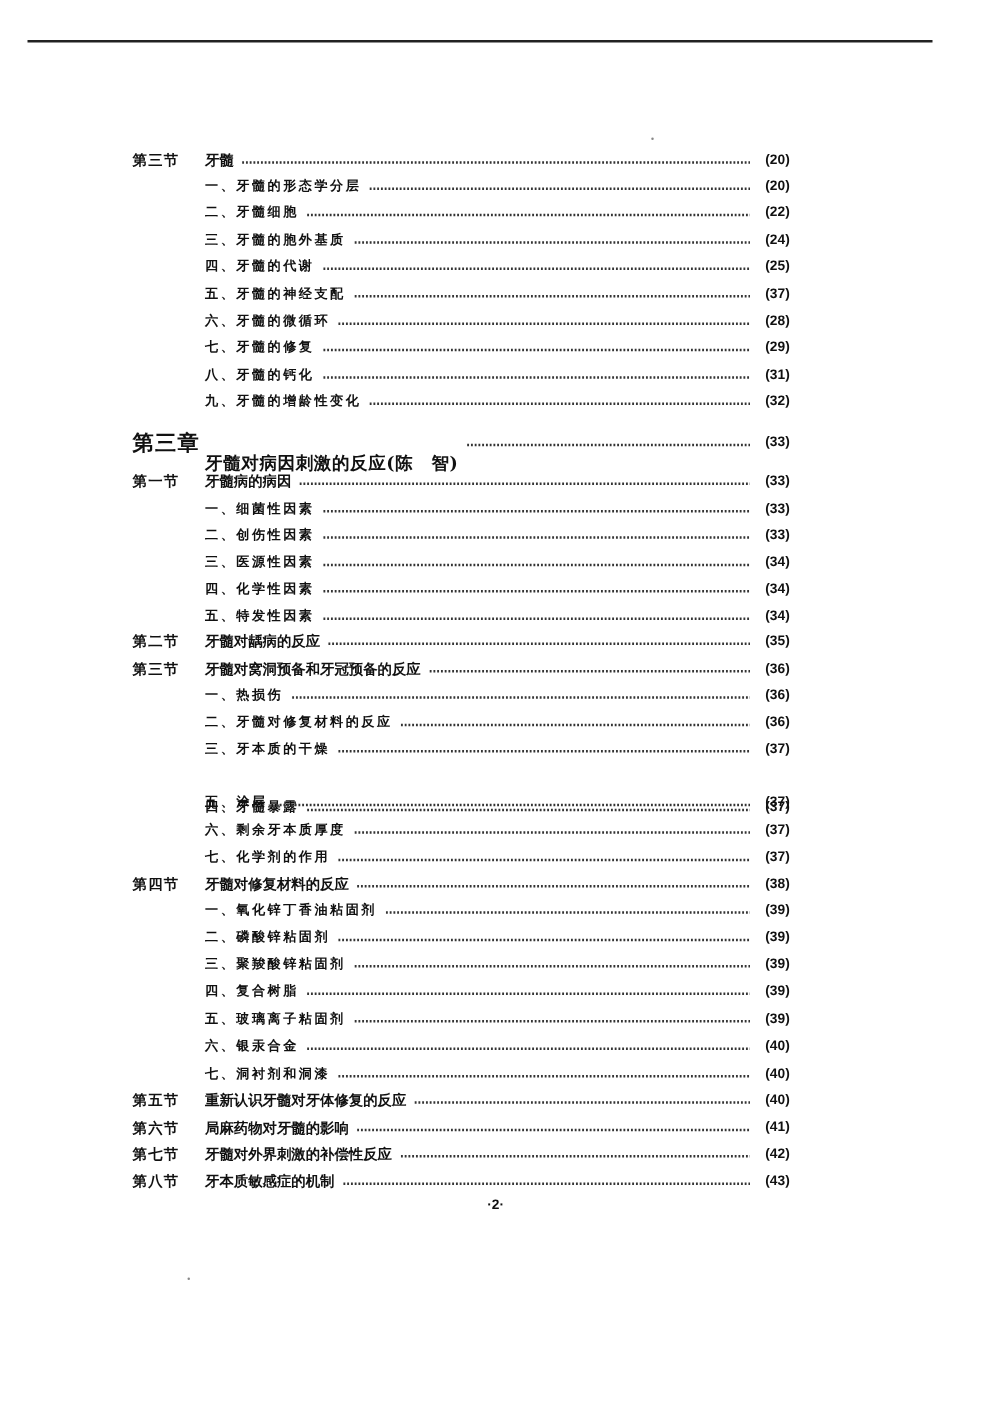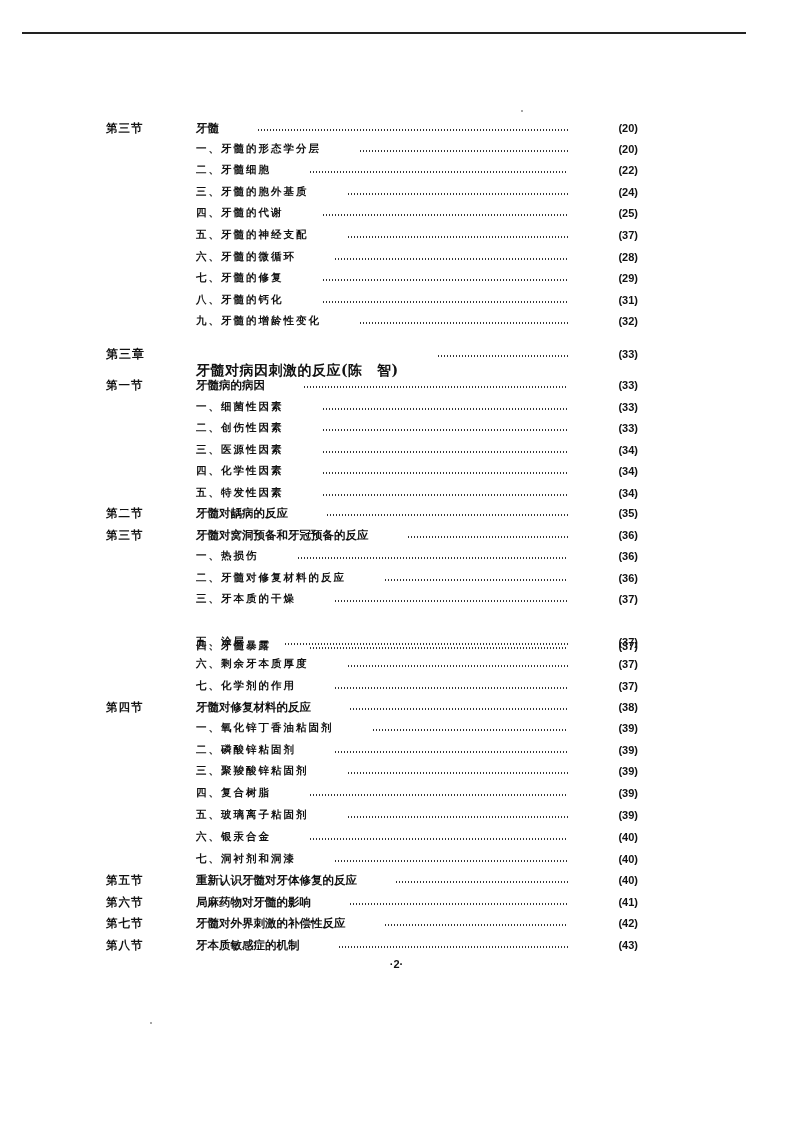--- a/index.html
+++ b/index.html
@@ -6,37 +6,37 @@
     body {
       width: 793px; height: 1122px; position: relative; overflow: hidden;
       font-family: "DejaVu Serif", "Liberation Serif", serif; color: #111;
     }
     .top-rule {
       position: absolute; left: 22px; top: 32px; width: 724px; height: 2px; background: #222;
     }
     .toc { position: absolute; left: 0; top: 0; width: 793px; }
     .row {
       position: absolute; left: 106px; width: 532px; height: 20px;
-      display: flex; align-items: center; font-size: 11.5px; font-weight: bold; gap: 32px;
+      display: flex; align-items: center; font-size: 11.5px; font-weight: bold;
     }
     .row .lbl { width: 58px; flex: none; letter-spacing: 1px; }
     .row.sub .lbl { width: 58px; }
     .row .title { flex: none; white-space: nowrap; }
     .row.sub .title { padding-left: 0; letter-spacing: 2px; font-size: 10.5px; }
     .row .dots {
       flex: 1 1 auto; margin: 0 6px; height: 2px; align-self: center;
       background-image: radial-gradient(circle, #333 0.8px, transparent 1px);
       background-size: 3px 2px; background-repeat: repeat-x; margin-top: 3px;
     }
     .row .page {
       flex: none; font-family: "Liberation Sans", "DejaVu Sans", sans-serif;
-      font-size: 11px; font-weight: bold; width: 32px; text-align: right;
+      font-size: 11px; font-weight: bold; width: 32px; text-align: center;
     }
     .row.chapter { font-size: 14px; height: 24px; }
-    .row.chapter .lbl { width: 58px; font-size: 12px; }
+    .row.chapter .lbl { width: 58px; font-size: 17px; }
     .row.chapter .title { font-size: 14px; letter-spacing: 0.5px; margin-top: 33px; }
     .page-number {
       position: absolute; top: 958px; left: 0; width: 793px; text-align: center;
       font-family: "Liberation Sans", sans-serif; font-size: 11px; font-weight: bold;
     }
     .speck { position: absolute; width: 2px; height: 2px; background: #888; border-radius: 1px; }
   </style>
 </head>
 <body>
 

